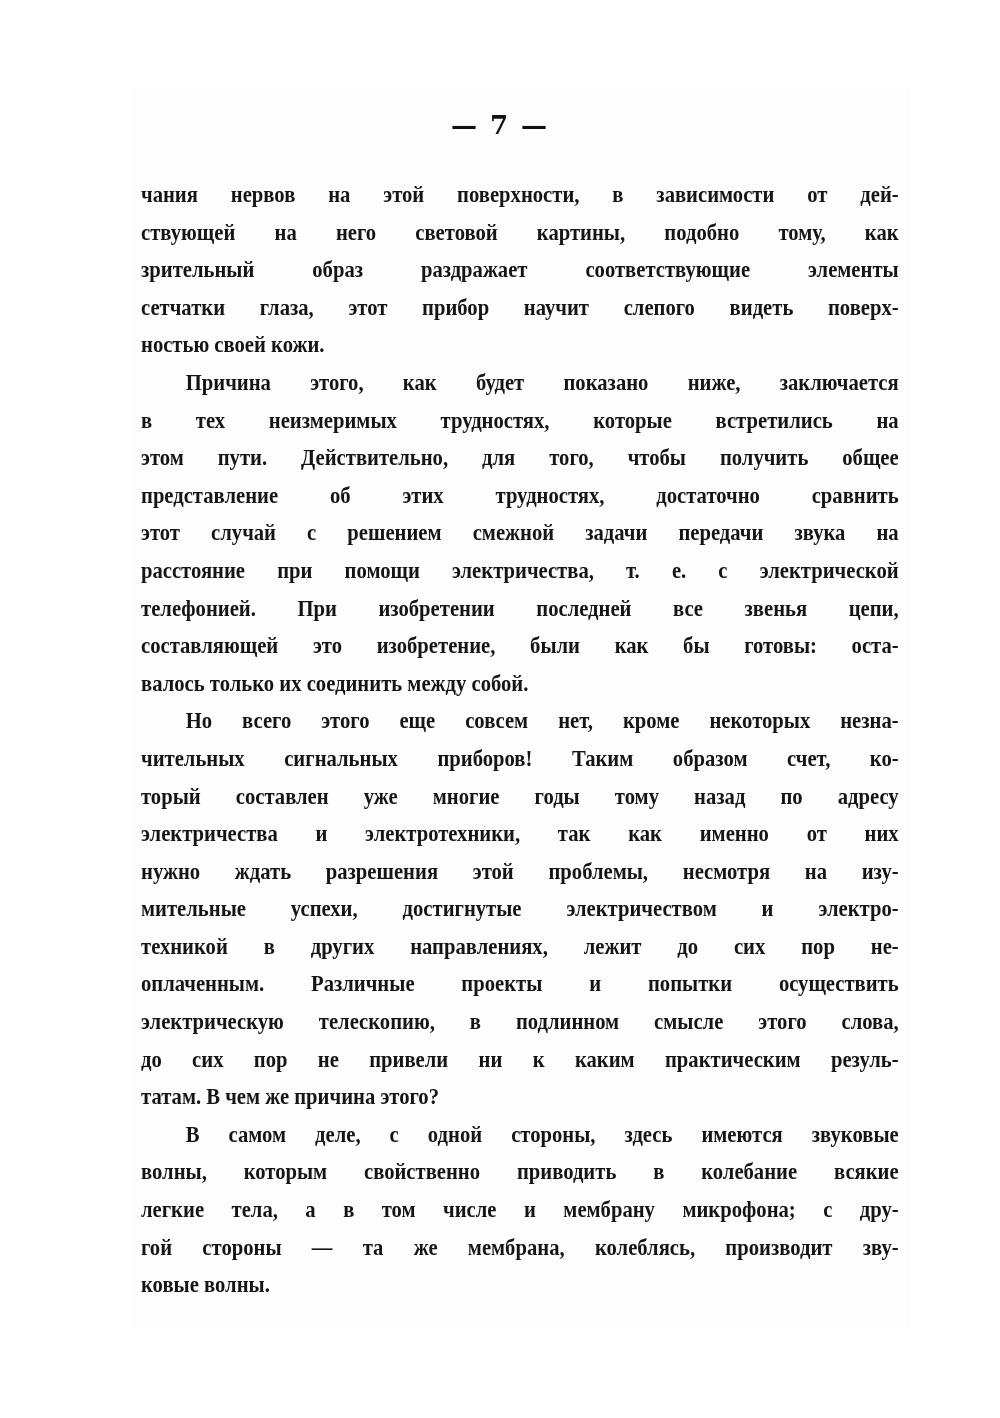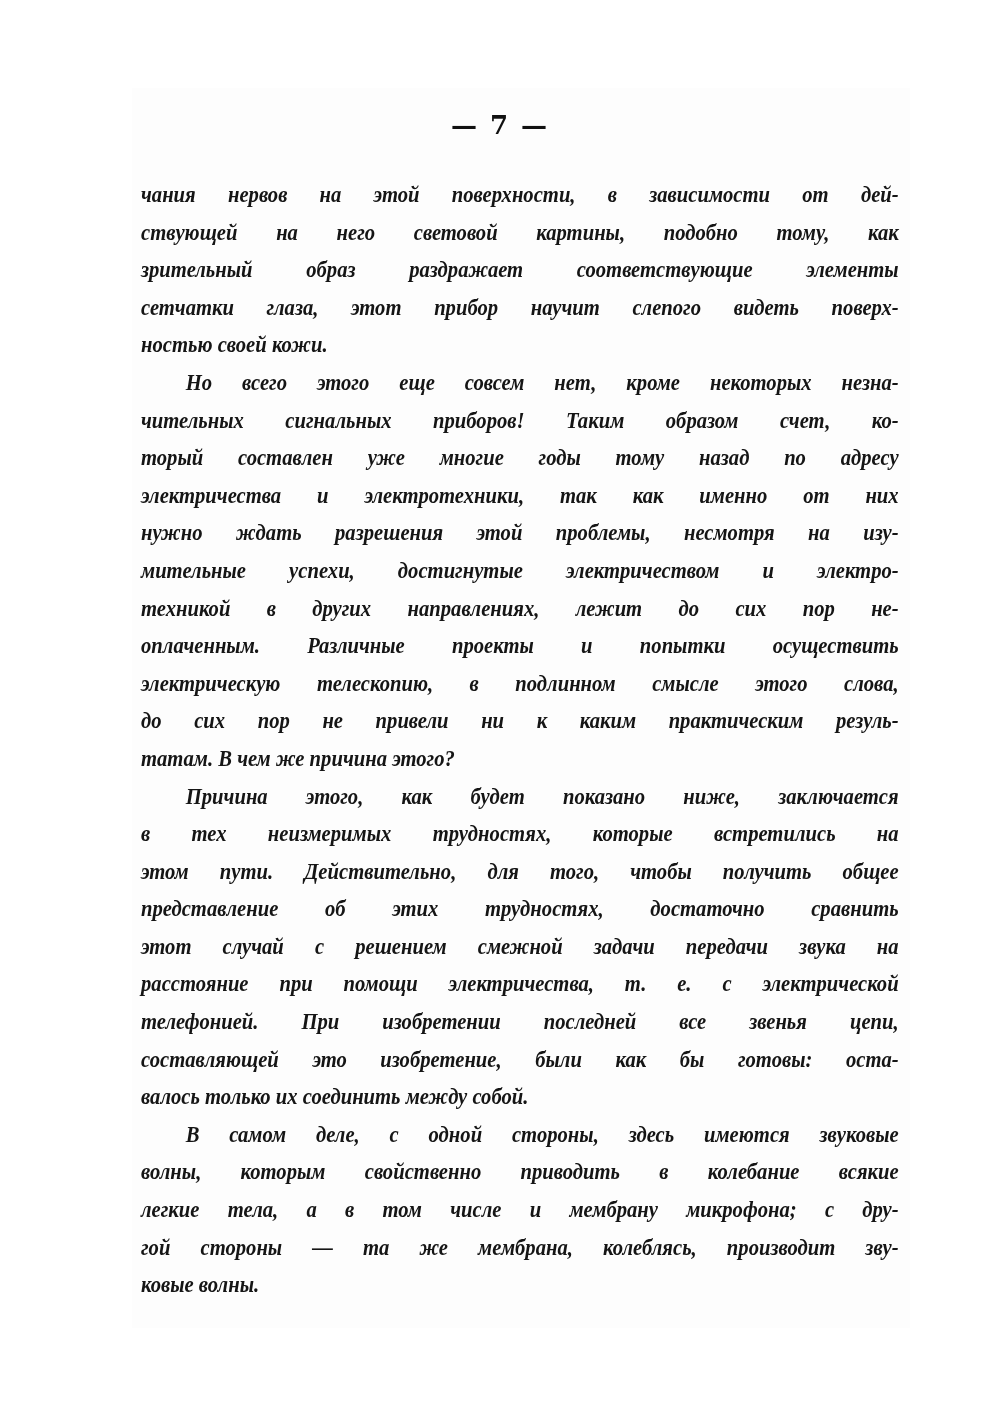--- a/index.html
+++ b/index.html
@@ -31,21 +31,20 @@
       font-weight: bold;
       font-size: 26px;
       color: #111;
       letter-spacing: 2px;
     }
     .text-column {
       position: absolute;
       left: 141px;
       top: 176px;
       width: 758px;
-      font-style: italic;
     }
     .line {
       display: block;
       height: 37.6px;
       line-height: 37.6px;
       font-family: "Liberation Serif", serif;
       font-weight: bold;
       font-size: 24px;
       color: #151515;
       text-align: justify;
@@ -74,46 +73,46 @@
 
   <div>
     <span class="line">чания нервов на этой поверхности, в зависимости от дей-</span>
     <span class="line">ствующей на него световой картины, подобно тому, как</span>
     <span class="line">зрительный образ раздражает соответствующие элементы</span>
     <span class="line">сетчатки глаза, этот прибор научит слепого видеть поверх-</span>
     <span class="line last">ностью своей кожи.</span>
   </div>
 
   <div>
+    <span class="line indent">Причина этого, как будет показано ниже, заключается</span>
+    <span class="line">в тех неизмеримых трудностях, которые встретились на</span>
+    <span class="line">этом пути. Действительно, для того, чтобы получить общее</span>
+    <span class="line">представление об этих трудностях, достаточно сравнить</span>
+    <span class="line">этот случай с решением смежной задачи передачи звука на</span>
+    <span class="line">расстояние при помощи электричества, т. е. с электрической</span>
+    <span class="line">телефонией. При изобретении последней все звенья цепи,</span>
+    <span class="line">составляющей это изобретение, были как бы готовы: оста-</span>
+    <span class="line last">валось только их соединить между собой.</span>
+  </div>
+
+  <div>
     <span class="line indent">Но всего этого еще совсем нет, кроме некоторых незна-</span>
     <span class="line">чительных сигнальных приборов! Таким образом счет, ко-</span>
     <span class="line">торый составлен уже многие годы тому назад по адресу</span>
     <span class="line">электричества и электротехники, так как именно от них</span>
     <span class="line">нужно ждать разрешения этой проблемы, несмотря на изу-</span>
     <span class="line">мительные успехи, достигнутые электричеством и электро-</span>
     <span class="line">техникой в других направлениях, лежит до сих пор не-</span>
     <span class="line">оплаченным. Различные проекты и попытки осуществить</span>
     <span class="line">электрическую телескопию, в подлинном смысле этого слова,</span>
     <span class="line">до сих пор не привели ни к каким практическим резуль-</span>
     <span class="line last">татам. В чем же причина этого?</span>
   </div>
 
   <div>
-    <span class="line indent">Причина этого, как будет показано ниже, заключается</span>
-    <span class="line">в тех неизмеримых трудностях, которые встретились на</span>
-    <span class="line">этом пути. Действительно, для того, чтобы получить общее</span>
-    <span class="line">представление об этих трудностях, достаточно сравнить</span>
-    <span class="line">этот случай с решением смежной задачи передачи звука на</span>
-    <span class="line">расстояние при помощи электричества, т. е. с электрической</span>
-    <span class="line">телефонией. При изобретении последней все звенья цепи,</span>
-    <span class="line">составляющей это изобретение, были как бы готовы: оста-</span>
-    <span class="line last">валось только их соединить между собой.</span>
-  </div>
-
-  <div>
     <span class="line indent">В самом деле, с одной стороны, здесь имеются звуковые</span>
     <span class="line">волны, которым свойственно приводить в колебание всякие</span>
     <span class="line">легкие тела, а в том числе и мембрану микрофона; с дру-</span>
     <span class="line">гой стороны — та же мембрана, колеблясь, производит зву-</span>
     <span class="line last">ковые волны.</span>
   </div>
 
 </div>
 
 </body></html>

